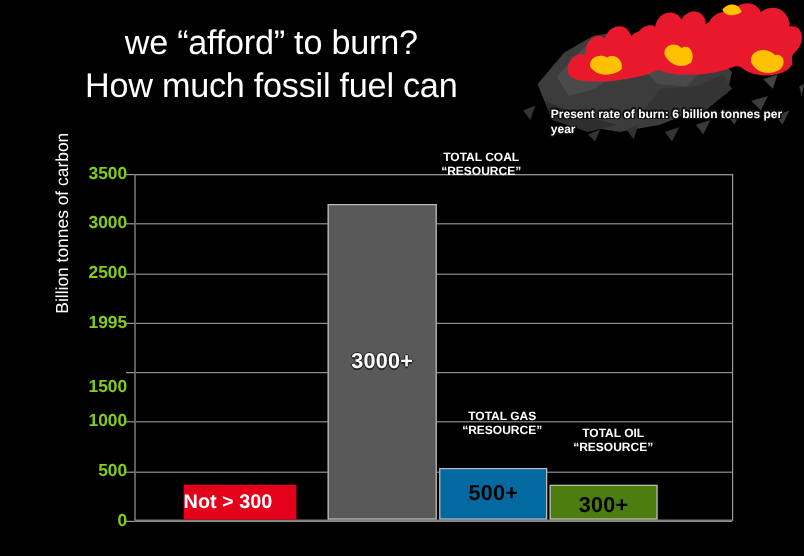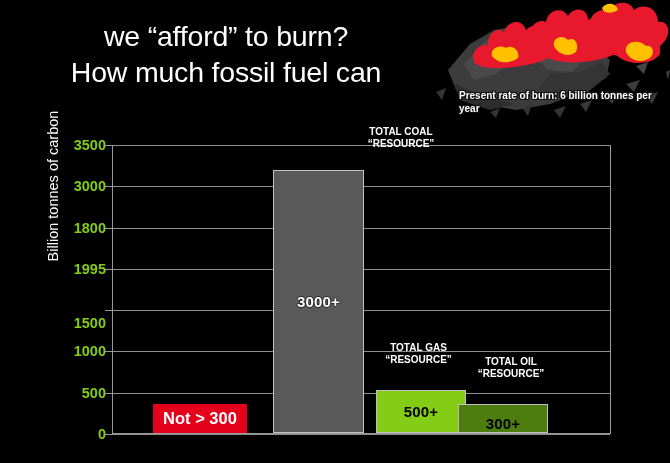--- a/index.html
+++ b/index.html
@@ -122,21 +122,21 @@
   
   .bar {
     position: absolute;
     box-sizing: border-box;
     border: 1px solid #bfbfbf;
     display: flex;
     align-items: center;
     justify-content: center;
   }
   .bar-value {
-    font-size: 15px;
+    font-size: 18px;
     font-weight: bold;
     letter-spacing: 0.2px;
   }
   .bar-value.dark  { color: #000000; }
   .bar-value.light {
     color: #ffffff;
     text-shadow: -1px 0 0 #2a2a2a, 1px 0 0 #2a2a2a, 0 -1px 0 #2a2a2a, 0 1px 0 #2a2a2a;
   }
 
   .bar-caption {
@@ -146,21 +146,21 @@
     font-weight: bold;
     line-height: 1.18;
     color: #ffffff;
   }
 
   
   .red-box {
     position: absolute;
     display: flex;
     align-items: center;
-    justify-content: center;
+    justify-content: flex-start;
     background: #E4001B;
   }
   .red-box span {
     font-size: 16.5px;
     font-weight: bold;
     color: #ffffff;
   }
 
   .threshold-label {
     position: absolute;
@@ -231,21 +231,21 @@
         <div class="ytick-label" style="top: 434px;">0</div>
         <div class="ytick-mark" style="top: 434px;"></div>
         <div class="ytick-label" style="top: 392.714px;">500</div>
         <div class="ytick-mark" style="top: 392.714px;"></div>
         <div class="ytick-label" style="top: 351.429px;">1000</div>
         <div class="ytick-mark" style="top: 351.429px;"></div>
         <div class="ytick-label" style="top: 323px;">1500</div>
         <div class="ytick-mark" style="top: 310.143px;"></div>
         <div class="ytick-label" style="top: 268.857px;">1995</div>
         <div class="ytick-mark" style="top: 268.857px;"></div>
-        <div class="ytick-label" style="top: 227.571px;">1800</div>
+        <div class="ytick-label" style="top: 227.571px;">2500</div>
         <div class="ytick-mark" style="top: 227.571px;"></div>
         <div class="ytick-label" style="top: 186.286px;">3000</div>
         <div class="ytick-mark" style="top: 186.286px;"></div>
         <div class="ytick-label" style="top: 145px;">3500</div>
         <div class="ytick-mark" style="top: 145px;"></div>
       </div>
 
     <div class="plot">
       <div id="gridlines">
           <div class="gridline" style="top: 288px;"></div>
@@ -269,21 +269,21 @@
         <div>“RESOURCE”</div>
       </div>
       <div class="bar" style="left:160px; bottom:0px; width:91px; height:263px; background:#595959;">
         <span class="bar-value light">3000+</span>
       </div>
 
       <div class="bar-caption" style="left:243px; top:196px; width:125px;">
         <div>TOTAL GAS</div>
         <div>“RESOURCE”</div>
       </div>
-      <div class="bar" style="left:253px; bottom:0px; width:90px; height:43px; background:#84cc16;margin-left:10px;">
+      <div class="bar" style="left:253px; bottom:0px; width:90px; height:43px; background:#0369a1;">
         <span class="bar-value dark">500+</span>
       </div>
 
       <div class="bar-caption" style="left:338px; top:210px; width:120px;">
         <div>TOTAL OIL</div>
         <div>“RESOURCE”</div>
       </div>
       <div class="bar" style="left:345px; bottom:0px; width:90px; height:29px; background:#4d7c0f;align-items:flex-end;">
         <span class="bar-value dark">300+</span>
       </div>

